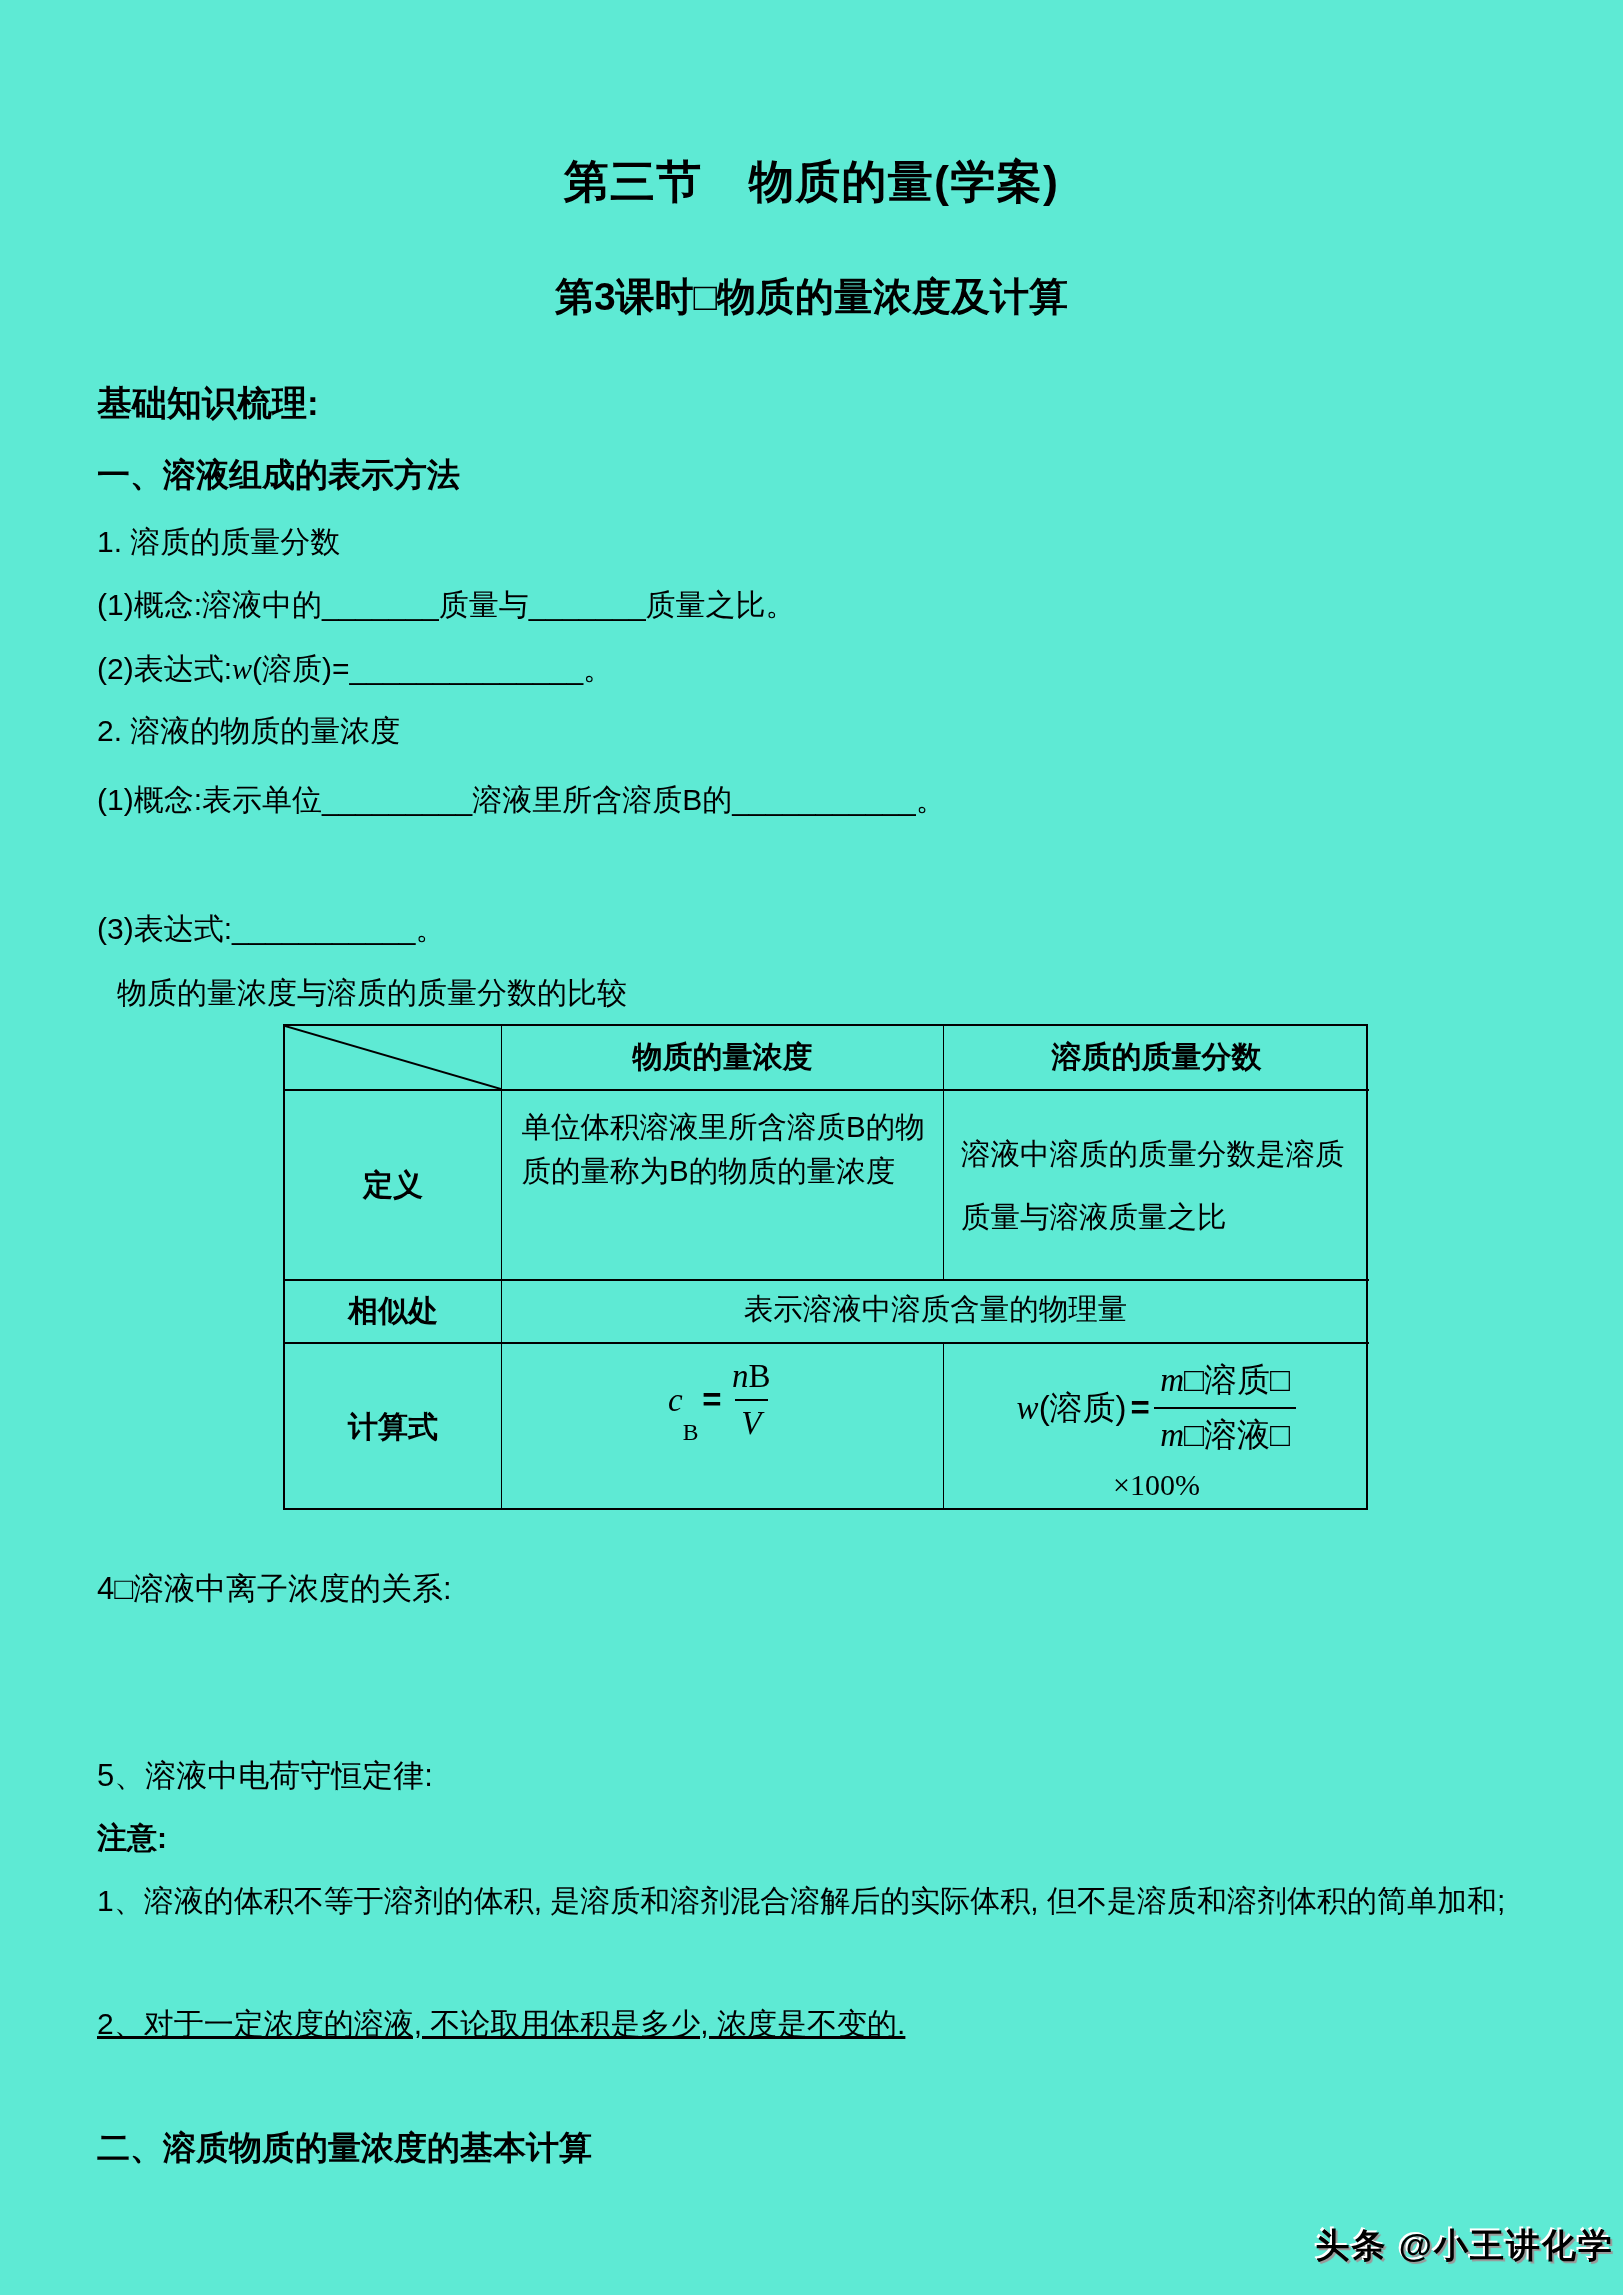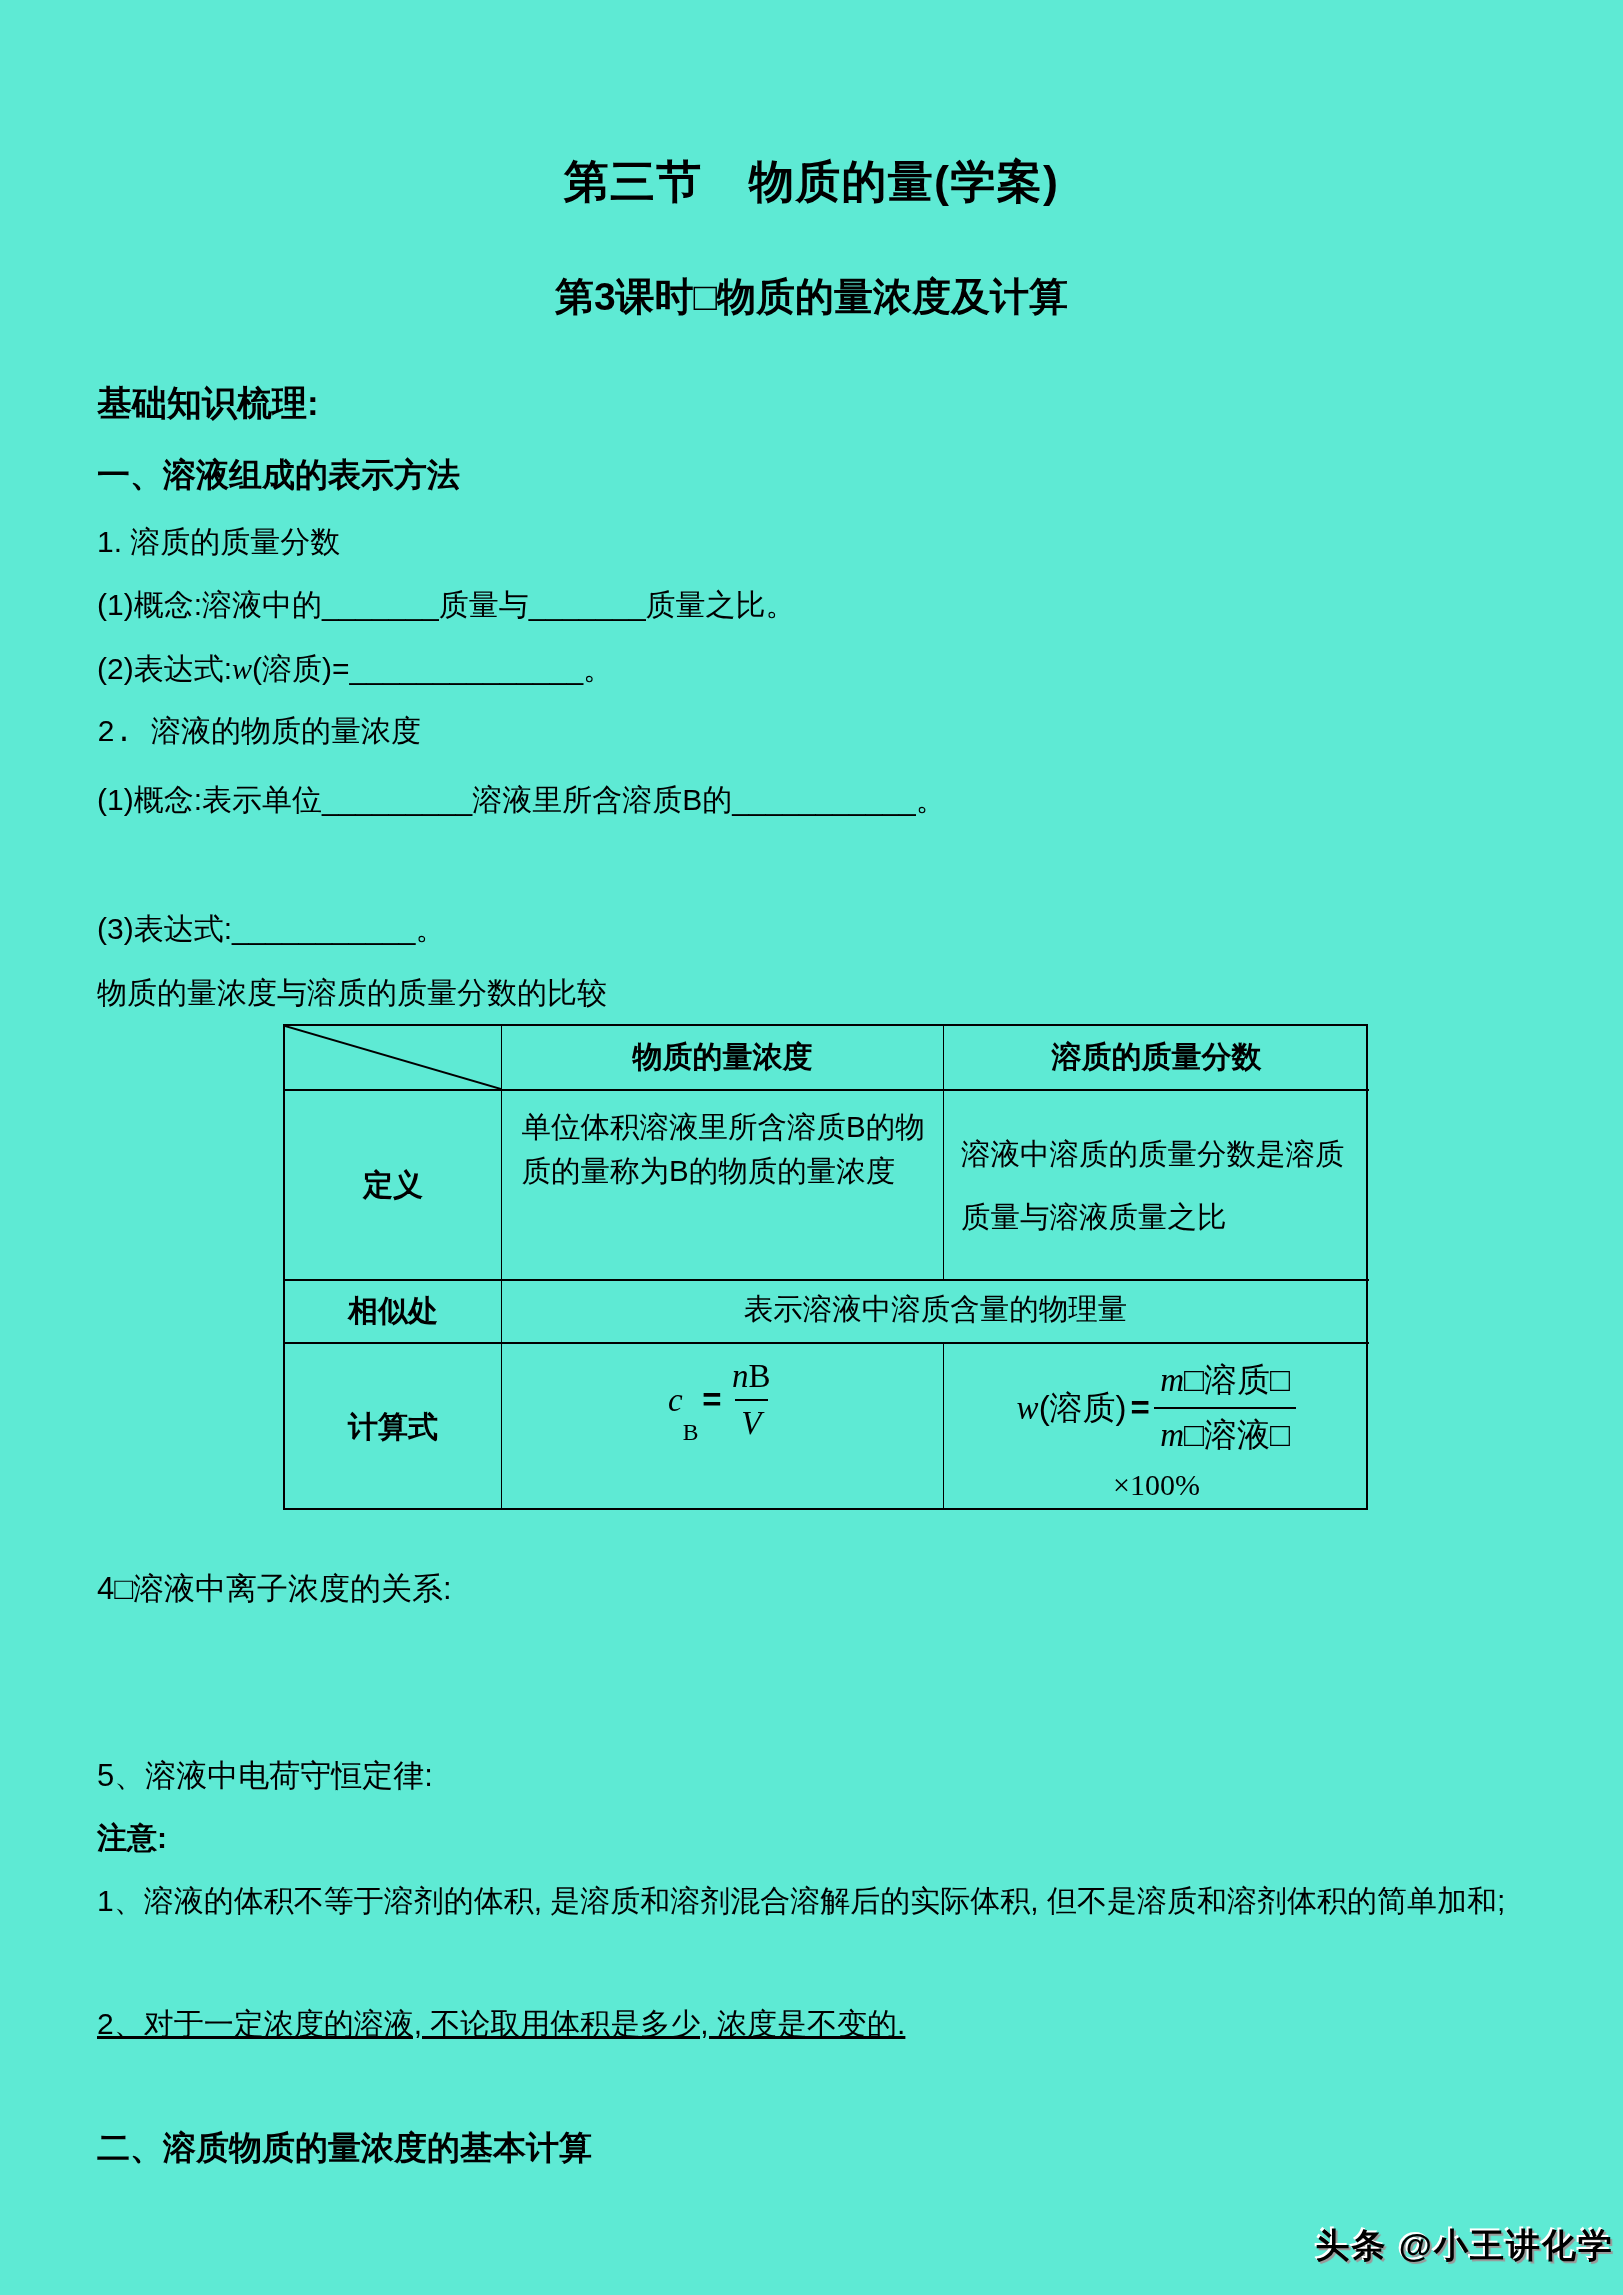--- a/index.html
+++ b/index.html
@@ -79,24 +79,24 @@
   <div class="abs doc-subtitle">第3课时□物质的量浓度及计算</div>
 
   <div class="abs h-basics">基础知识梳理:</div>
   <div class="abs h-section" style="top:453px;">一、溶液组成的表示方法</div>
 
   <div class="abs bodyline" style="top:522px;">1. 溶质的质量分数</div>
   <div class="abs bodyline" style="top:585px;">(1)概念:溶液中的_______质量与_______质量之比。</div>
 
   <div class="abs bodyline" style="top:649px;"><span>(2)表达式:</span><span class="vit">w</span><span>(溶质)=______________。</span></div>
 
-  <div class="abs bodyline" style="top:711px;font-family:Liberation Mono, monospace;">2. 溶液的物质的量浓度</div>
+  <div class="abs bodyline" style="top:711px;">2. 溶液的物质的量浓度</div>
   <div class="abs bodyline" style="top:780px;">(1)概念:表示单位_________溶液里所含溶质B的___________。</div>
   <div class="abs bodyline" style="top:909px;">(3)表达式:___________。</div>
-  <div class="abs bodyline" style="top:973px;">物质的量浓度与溶质的质量分数的比较</div>
+  <div class="abs bodyline" style="top:973px;margin-left:20px;">物质的量浓度与溶质的质量分数的比较</div>
 
   <div class="abs tbl">
 
     <div class="cell thickb">
       <svg class="diag-svg" viewBox="0 0 100 100" preserveAspectRatio="none">
           <line x1="0" y1="0" x2="100" y2="100" stroke="#000" stroke-width="2" vector-effect="non-scaling-stroke"></line>
         </svg>
     </div>
     <div class="cell thickb cc headcell">物质的量浓度</div>
     <div class="cell thickb cc headcell lastcol">溶质的质量分数</div>

